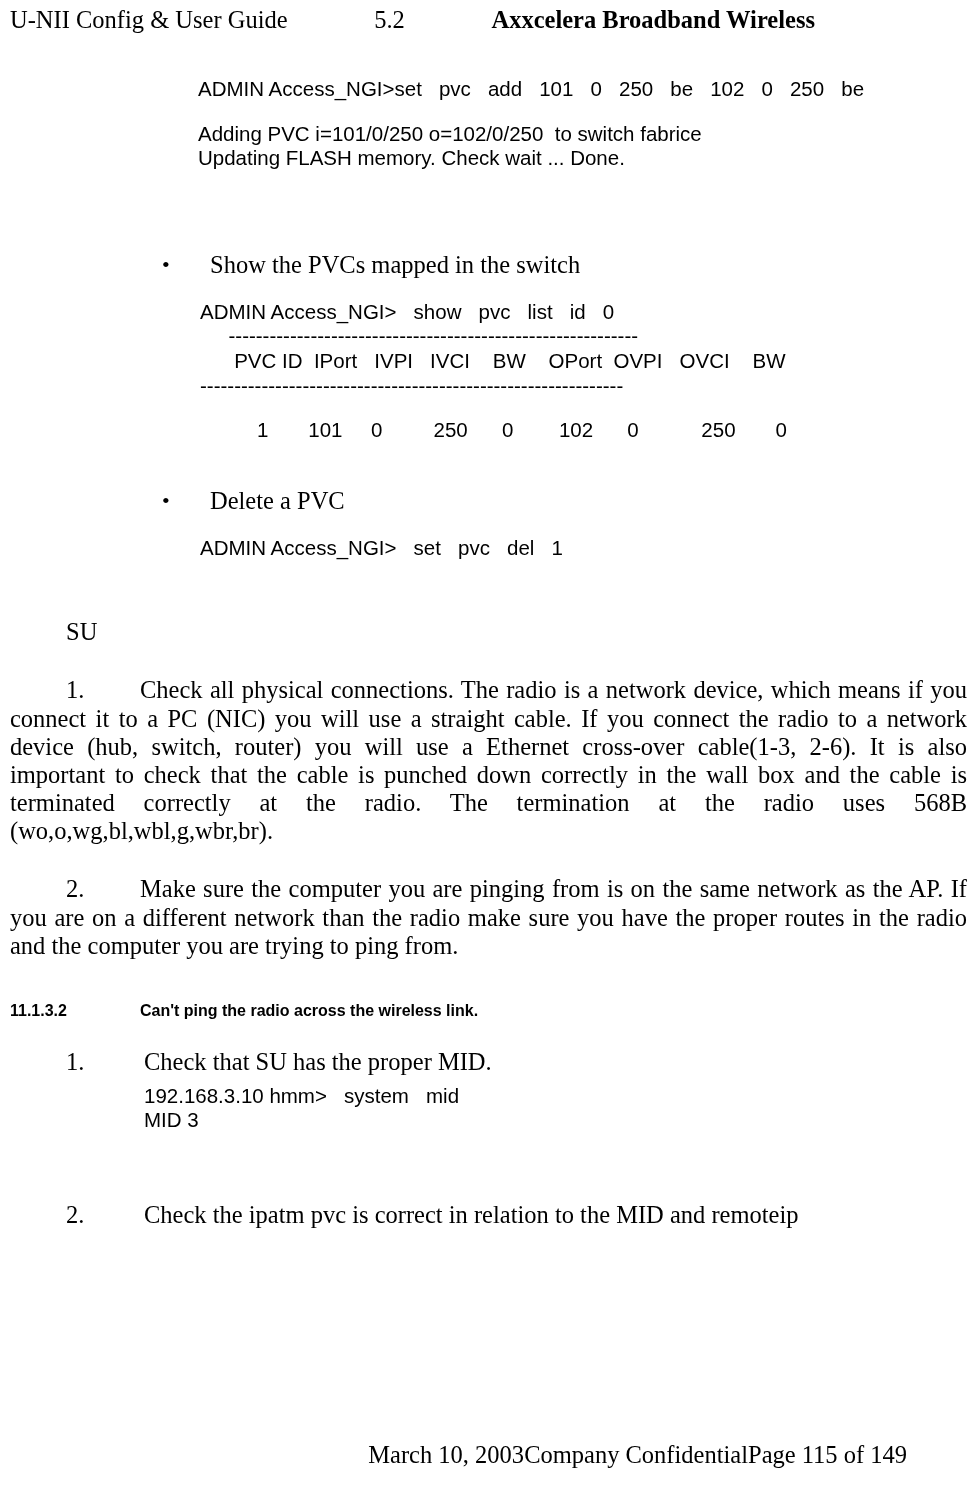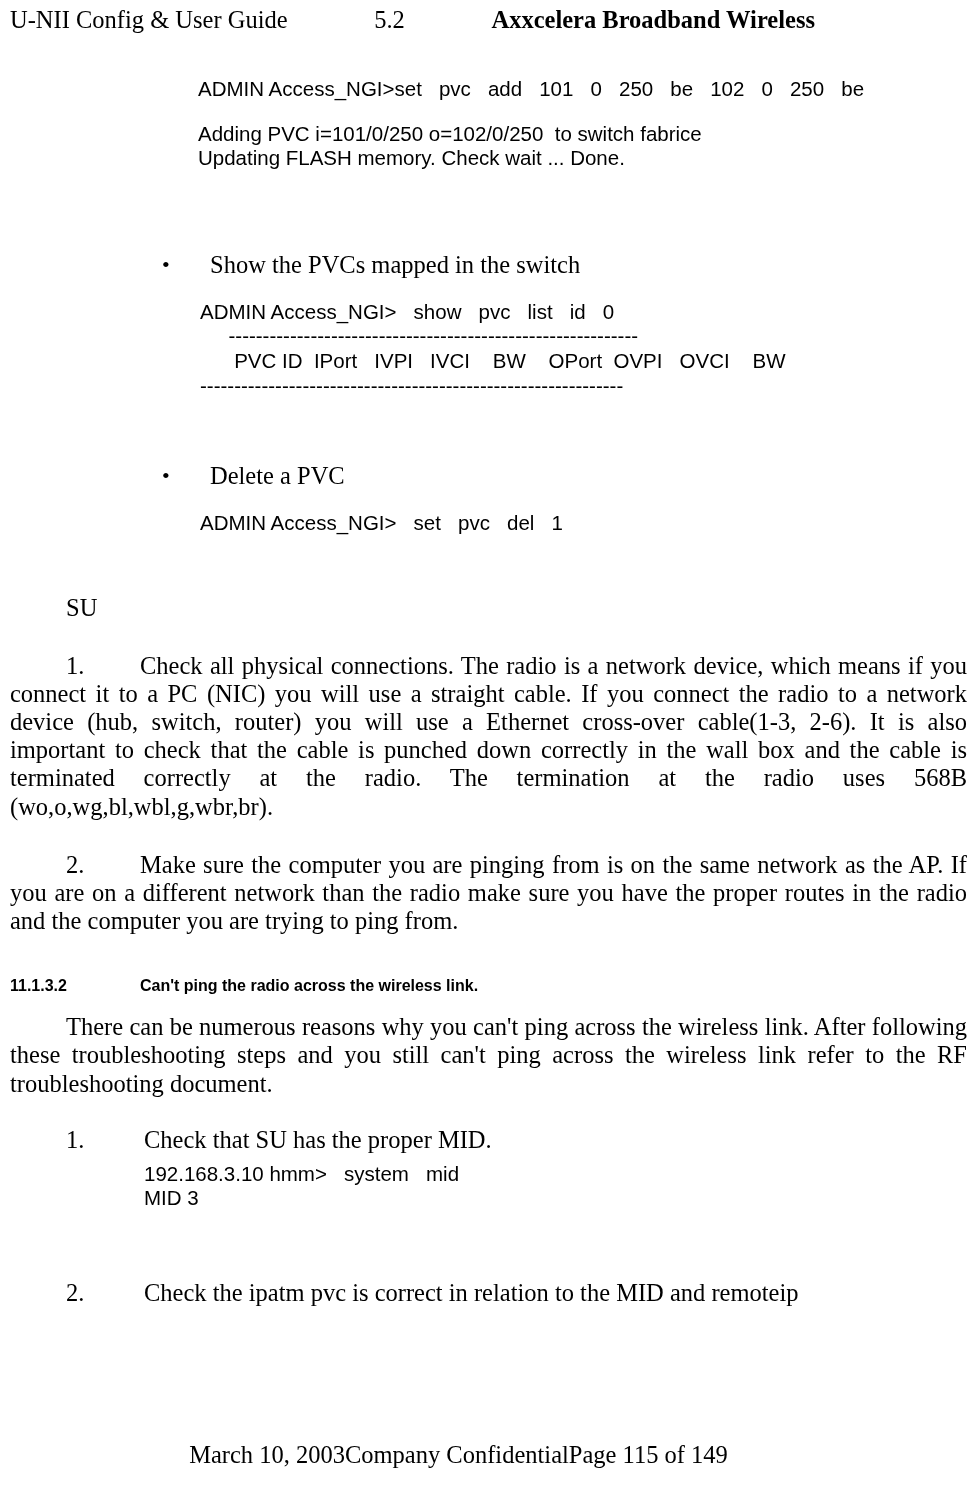--- a/index.html
+++ b/index.html
@@ -128,21 +128,21 @@
       margin-left: 134px;
       margin-top: 8px;
     }
 
     .footer {
       position: absolute;
       bottom: 24px;
       left: 0;
       width: 977px;
       display: flex;
-      justify-content: center;
+      justify-content: flex-end;
       padding: 0 70px 0 10px;
       box-sizing: border-box;
       font-size: 24.5px;
     }
 
     .pre { white-space: pre; }
   </style>
 </head>
 <body>
 
@@ -166,20 +166,21 @@
     <div class="bullet-row" style="margin-left:152px; margin-top:80px;">
       <div class="bullet-dot">•</div>
       <div class="bullet-text serif">Show the PVCs mapped in the switch</div>
     </div>
     <div class="bullet-code mono">
       <div class="pre">ADMIN Access_NGI&gt;   show   pvc   list   id   0</div>
       <div class="pre">     ------------------------------------------------------------</div>
       <div class="pre">      PVC ID  IPort   IVPI   IVCI    BW    OPort  OVPI   OVCI    BW</div>
       <div class="pre">--------------------------------------------------------------</div>
       <div class="gap-20"></div>
+      <div class="pre">          1       101     0         250      0        102      0           250       0</div>
     </div>
 
     <div class="bullet-row" style="margin-left:152px; margin-top:44px;">
       <div class="bullet-dot">•</div>
       <div class="bullet-text serif">Delete a PVC</div>
     </div>
     <div class="bullet-code mono">
       <div class="pre">ADMIN Access_NGI&gt;   set   pvc   del   1</div>
     </div>
 
@@ -190,21 +191,20 @@
     </div>
 
     <div class="body-num-block just-para serif">
       <span class="body-num-first"><span class="num">2.</span><span>Make sure the computer you are pinging from is on the same network as the AP. If you are on a different network than the radio make sure you have the proper routes in the radio and the computer you are trying to ping from.</span></span>
     </div>
 
     <div class="section-head">
       <span class="num">11.1.3.2</span><span>Can't ping the radio across the wireless link.</span>
     </div>
 
-    <div class="after-head-para serif">There can be numerous reasons why you can't ping across the wireless link. After following these troubleshooting steps and you still can't ping across the wireless link refer to the RF troubleshooting document.</div>
 
     <div class="li-row">
       <div class="li-num serif">1.</div>
       <div class="li-txt"><span class="serif">Check that SU has the proper MID.</span></div>
     </div>
     <div class="li-code mono">
       <div class="pre">192.168.3.10 hmm&gt;   system   mid</div>
       <div class="pre">MID 3</div>
     </div>
 

